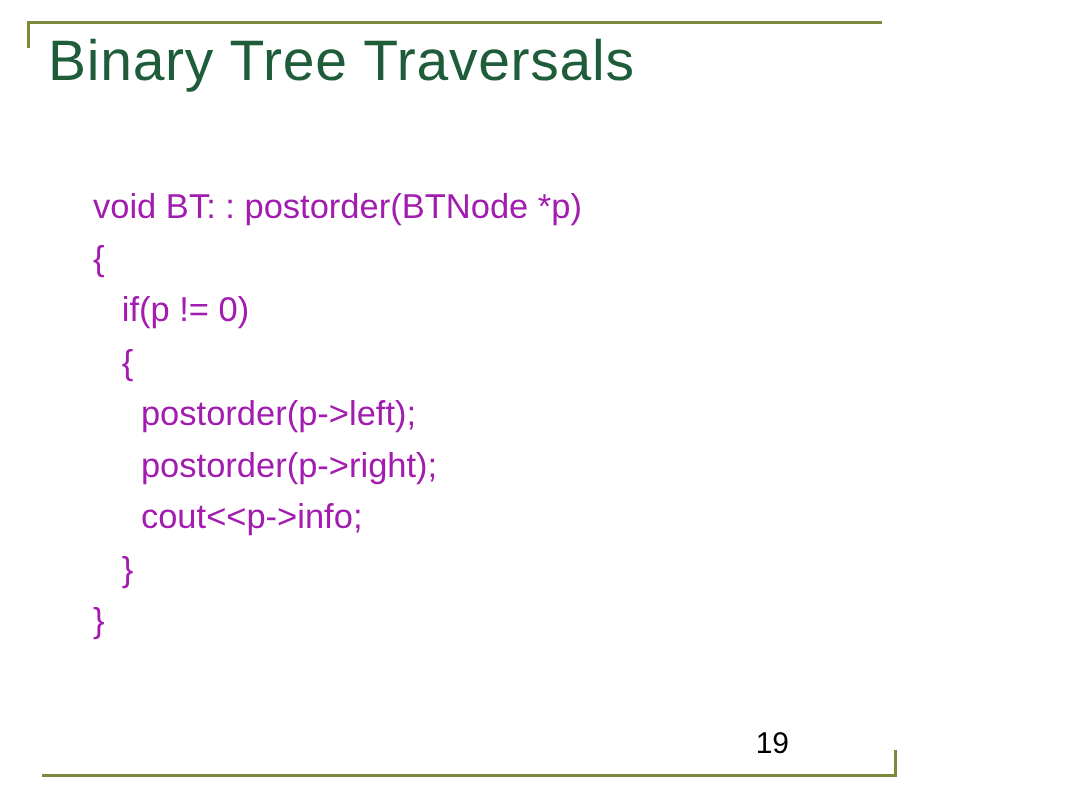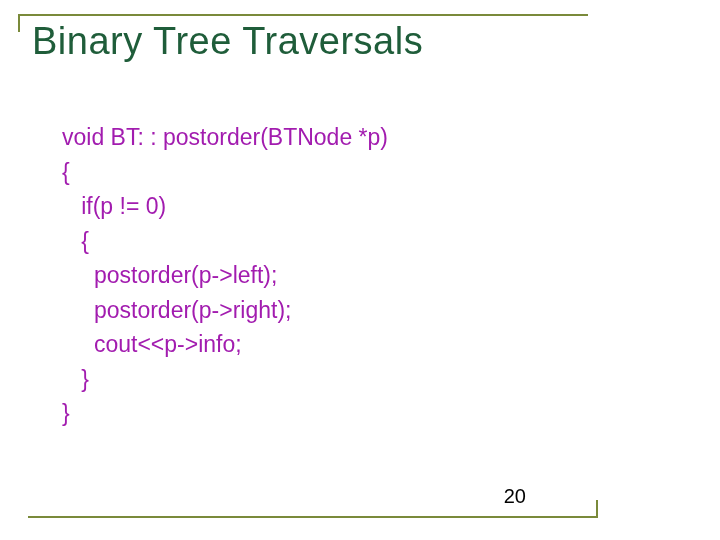--- a/index.html
+++ b/index.html
@@ -90,18 +90,18 @@
   <div class="code-block"><span>void BT: : postorder(BTNode *p)</span>
 <span>{</span>
 <span>   if(p != 0)</span>
 <span>   {</span>
 <span>     postorder(p-&gt;left);</span>
 <span>     postorder(p-&gt;right);</span>
 <span>     cout&lt;&lt;p-&gt;info;</span>
 <span>   }</span>
 <span>}</span></div>
 
-  <div class="page-num">20</div>
+  <div class="page-num">19</div>
 
   <div class="rule-bottom"></div>
   <div class="corner-br-v"></div>
 
 </div>
 
 </body></html>

